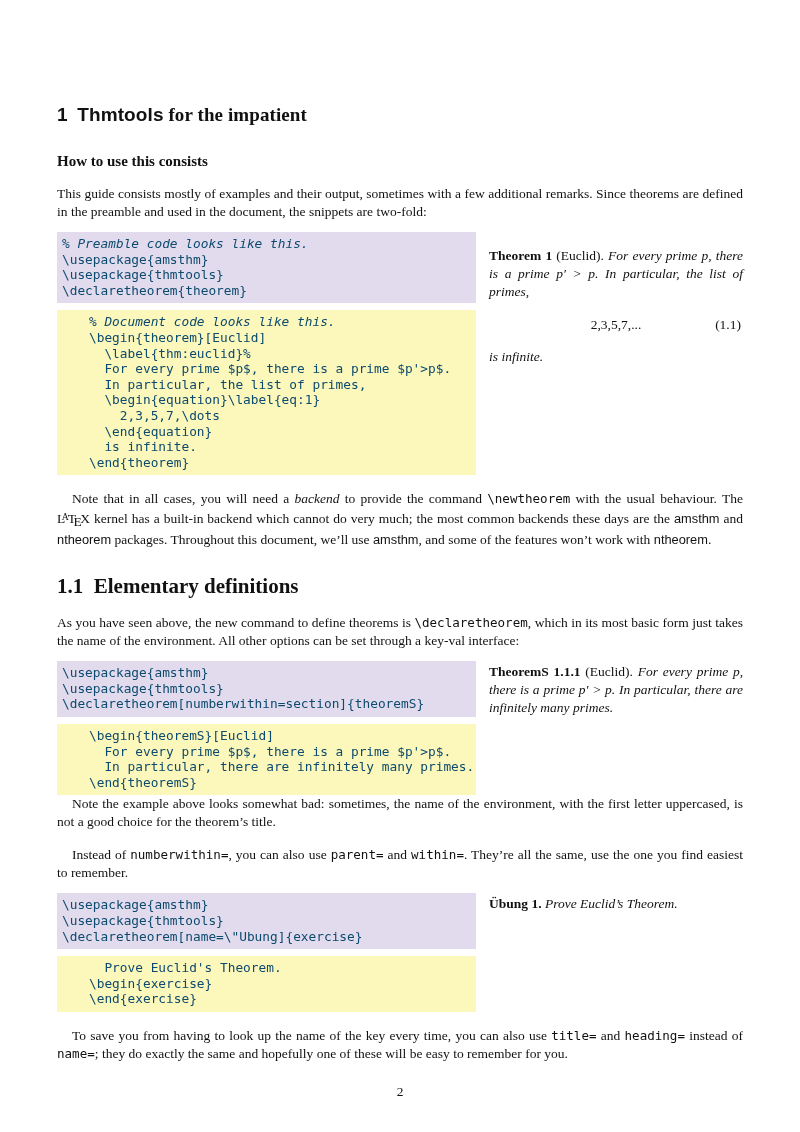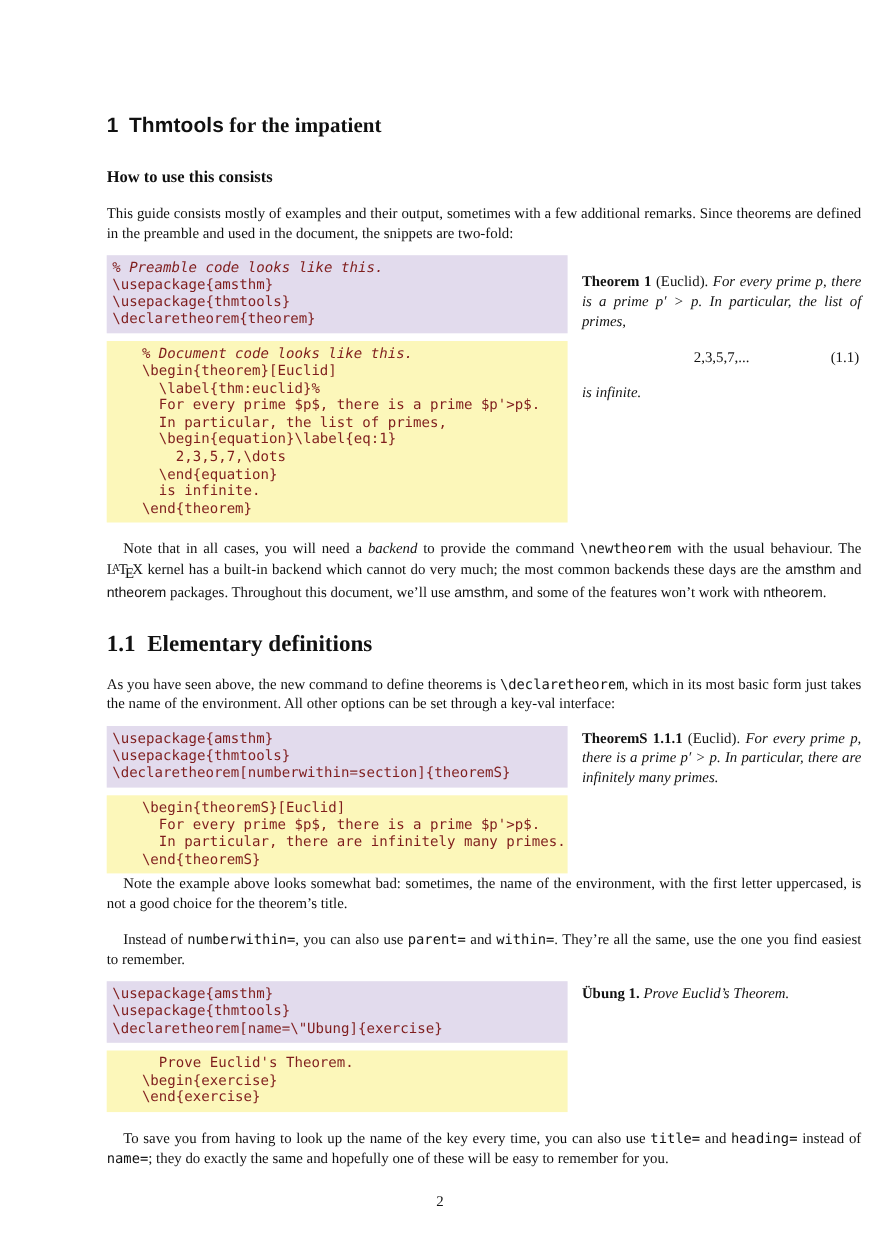--- a/index.html
+++ b/index.html
@@ -6,21 +6,21 @@
   html, body { margin: 0; padding: 0; background: #ffffff; }
   .page {
     position: relative;
     width: 800px; height: 1132px;
     background: #ffffff;
     font-family: "Liberation Serif", serif;
     font-size: 13.5px;
     color: #111111;
     overflow: hidden;
   }
-  .content { position: absolute; left: 57px; top: 0; width: 686px; margin-left: 40px; }
+  .content { position: absolute; left: 57px; top: 0; width: 686px; }
 
   h1.sec-heading {
     margin: 104px 0 0 0;
     font-size: 19px; font-weight: bold;
     letter-spacing: 0.1px;
   }
   h2.sub-heading {
     margin: 27px 0 0 0;
     font-size: 15px; font-weight: bold;
   }
@@ -37,21 +37,21 @@
   p.noindent { text-indent: 0; }
 
   .example { display: flex; gap: 13px; margin-top: 11px; align-items: flex-start; }
   .code-col { width: 419px; flex: none; }
   .code-block {
     font-family: "DejaVu Sans Mono", monospace;
     font-size: 12.8px;
     line-height: 15.6px;
     padding: 4px 4px 5px 5px;
     white-space: pre;
-    color: #7f1d1d;
+    color: #0c4a6e;
   }
   .code-block + .code-block { margin-top: 7px; padding-left: 32px; }
   .bg-purple { background: #e2dbed; }
   .bg-yellow { background: #fcf7ba; }
   .code-line { white-space: pre; }
   .code-line.comment { font-style: italic; }
 
   .result-col { flex: 1; line-height: 18px; padding-top: 1px; }
   .result-intro { margin: 0; text-indent: 0; }
   .result-thm { margin: 14px 0 0 0; text-indent: 0; text-align: justify; line-height: 18px; }

